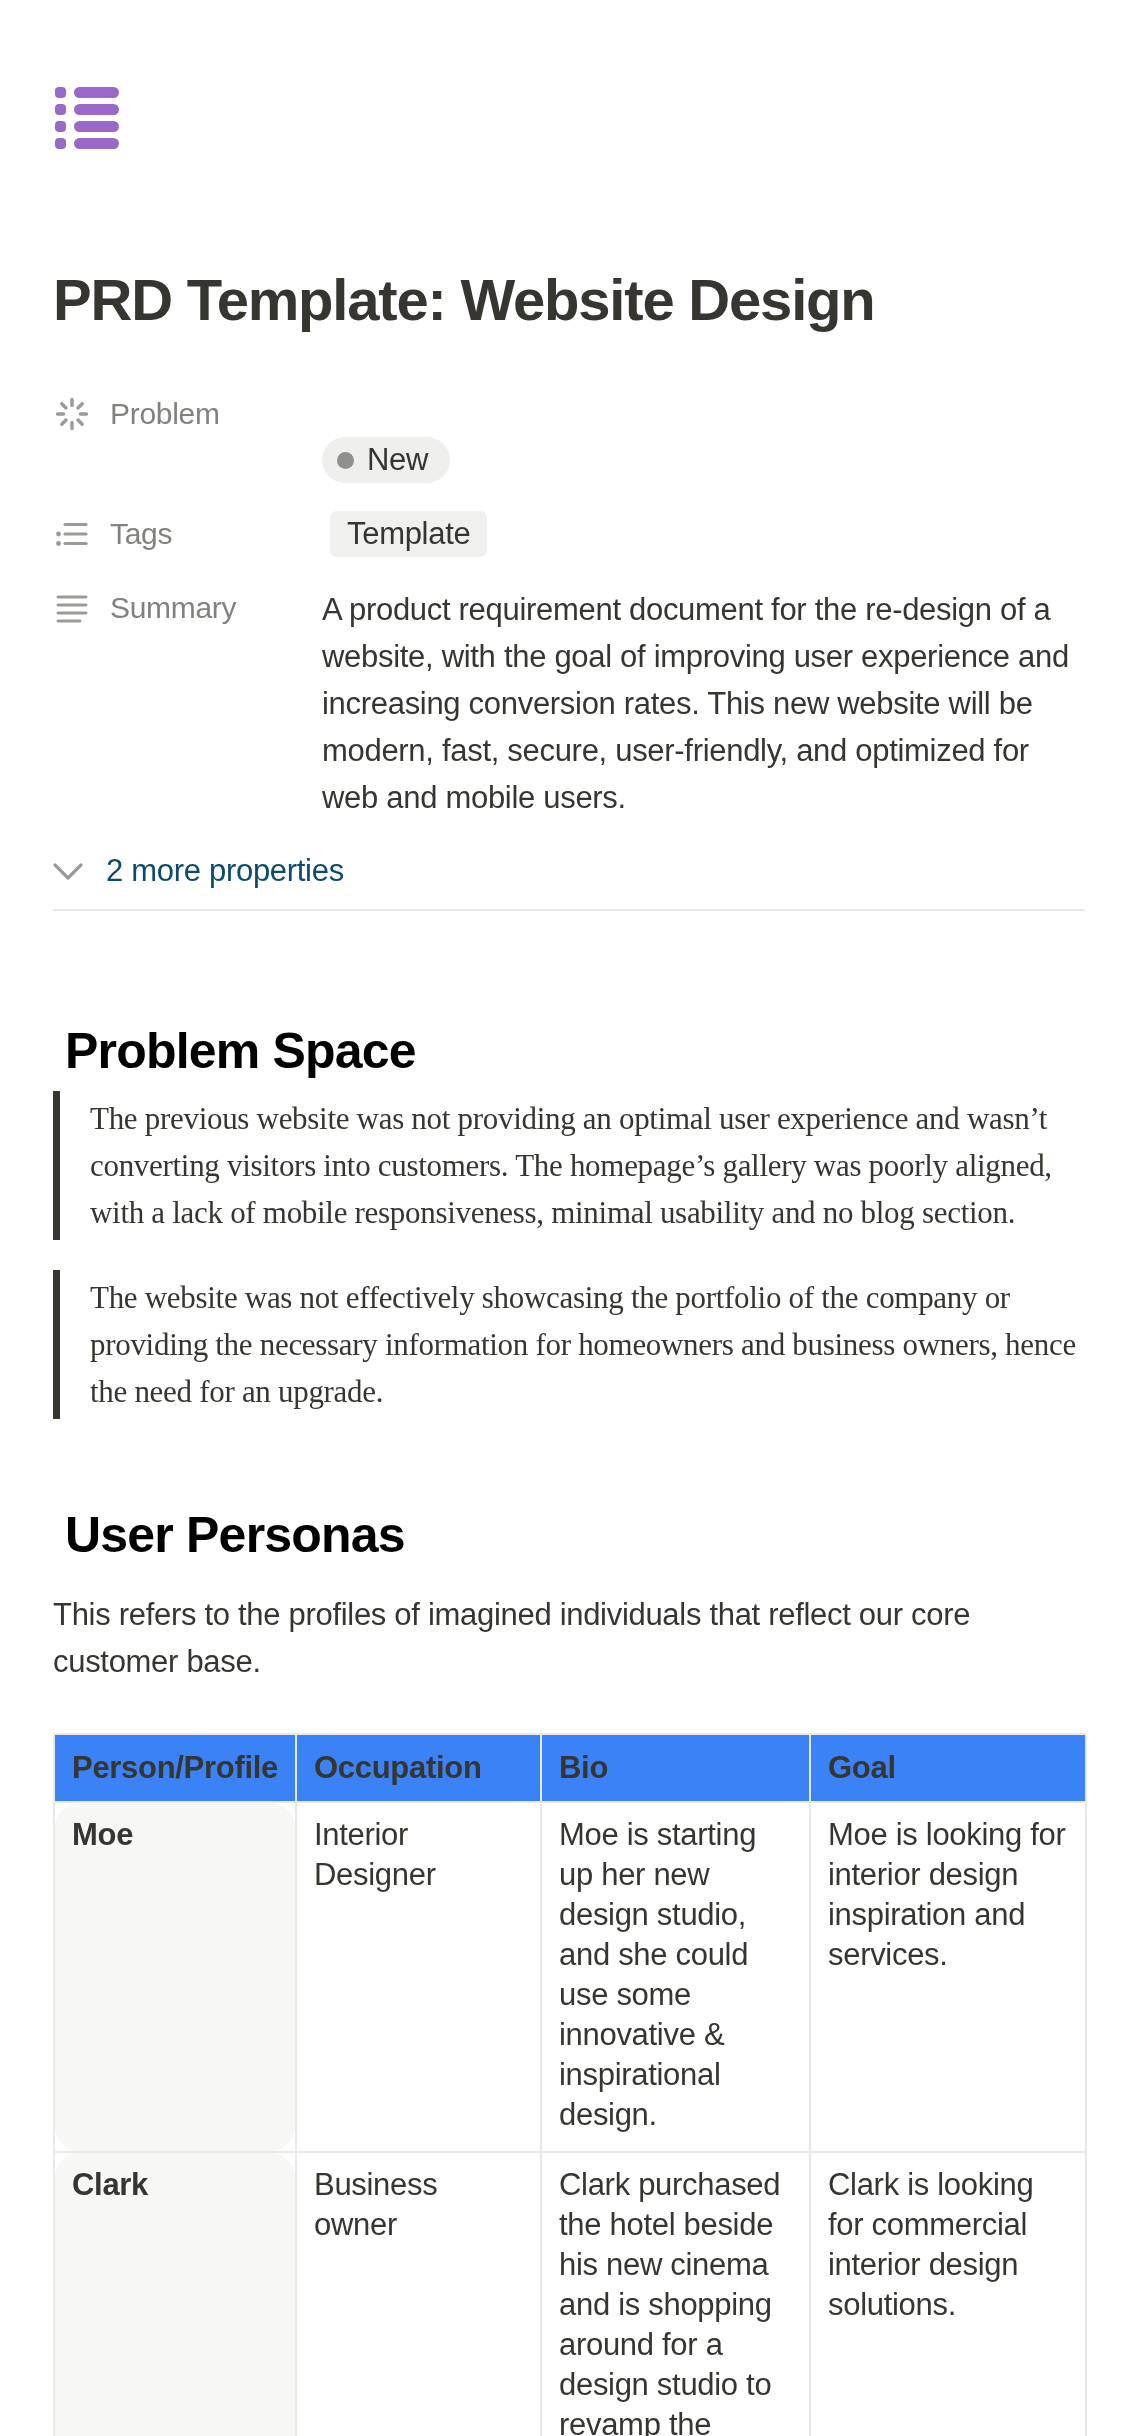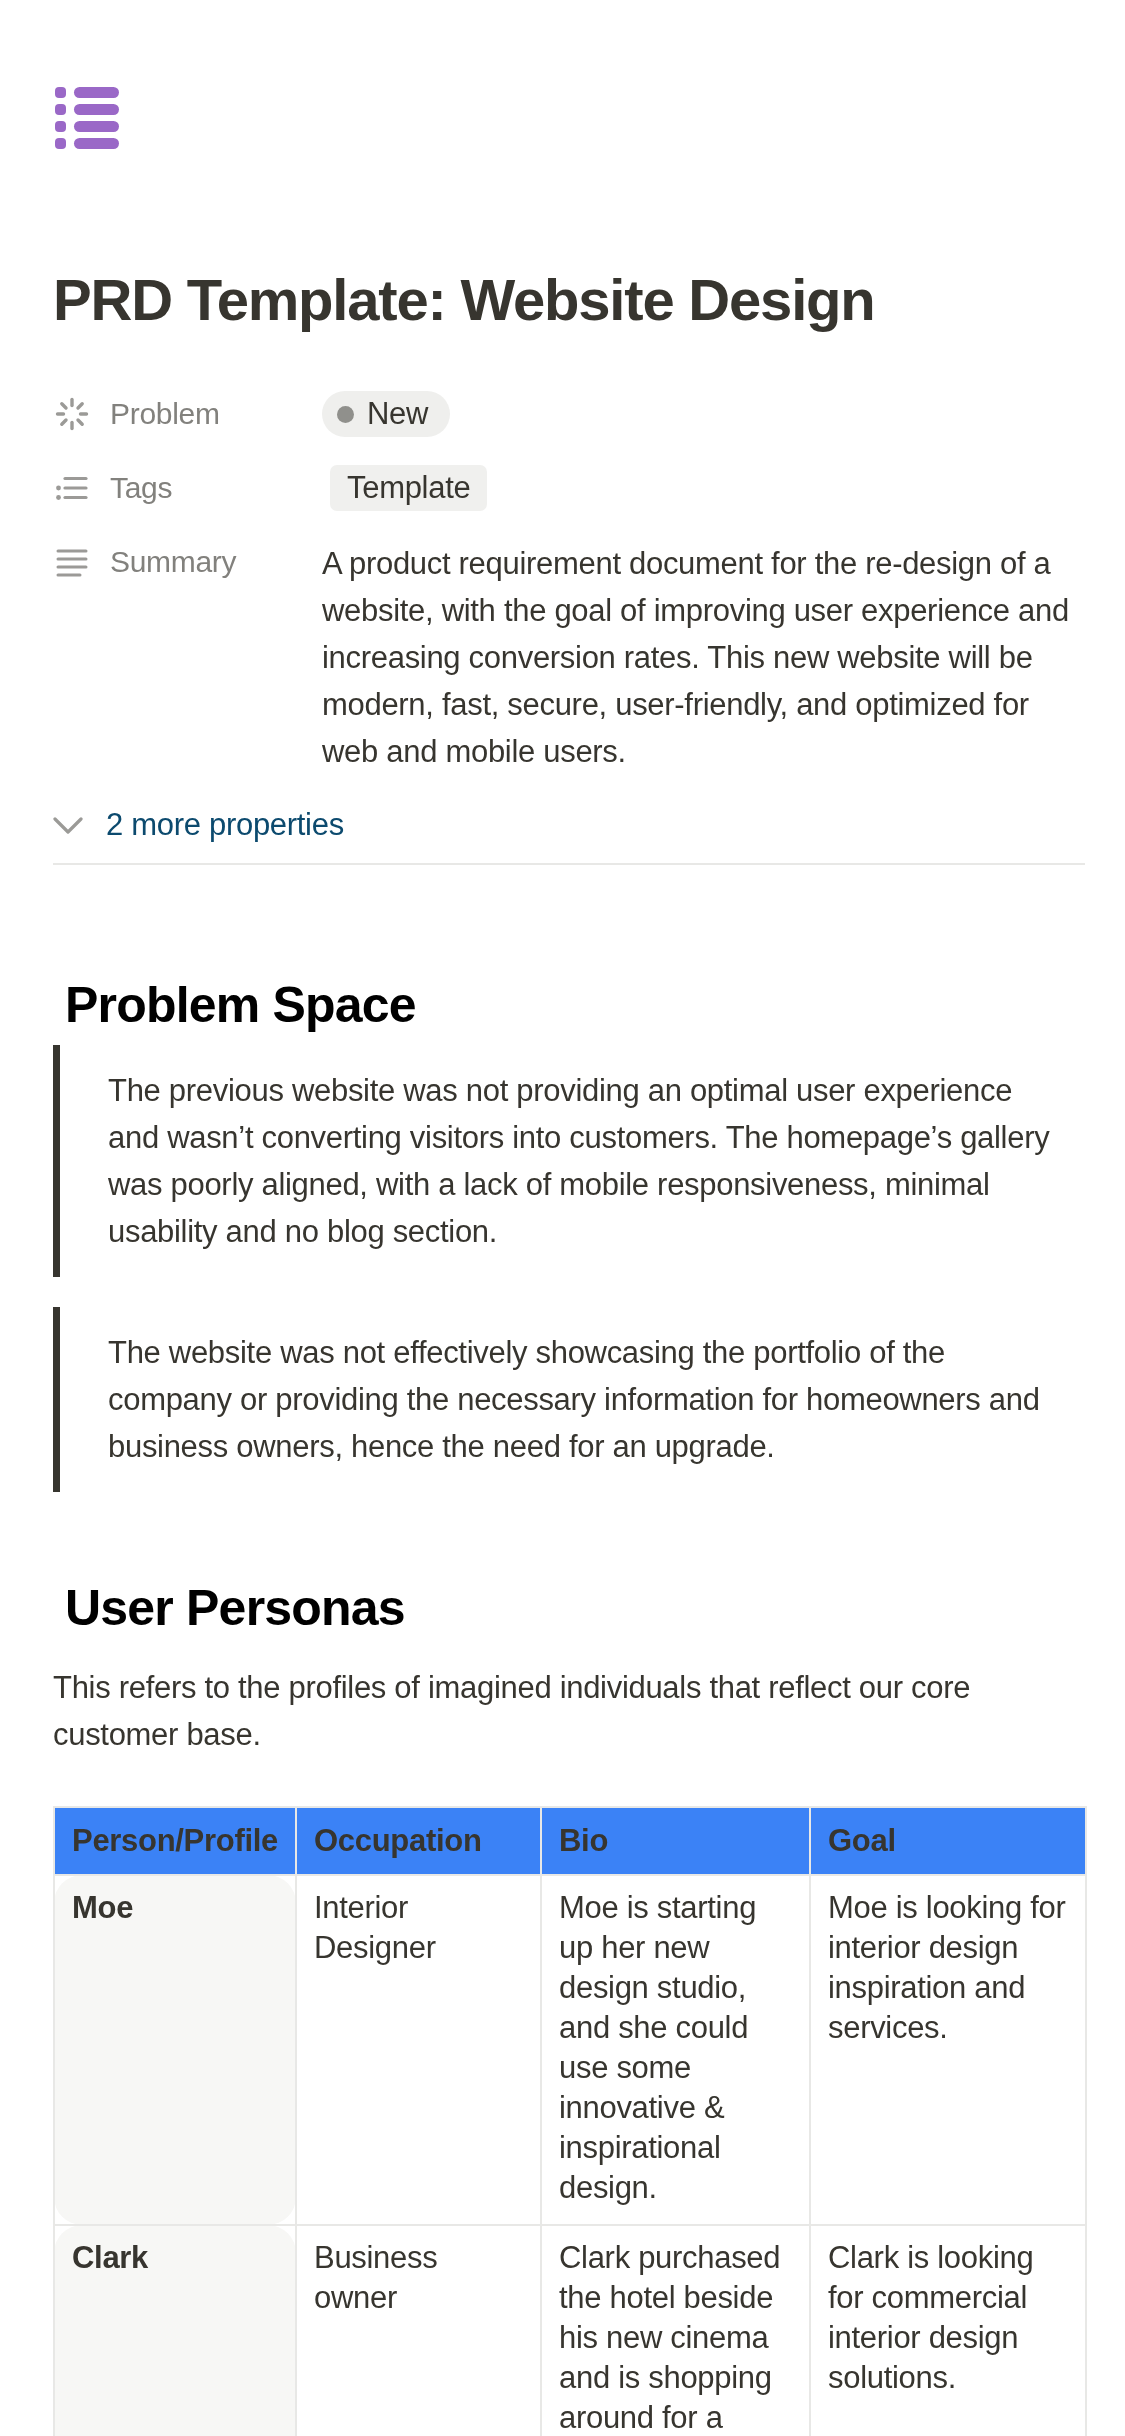--- a/index.html
+++ b/index.html
@@ -26,21 +26,21 @@
   .prop-label {
     width: 269px; flex: none; display: flex; align-items: center; gap: 20px;
     color: #82817D; height: 46px; font-size: 30px;
   }
   .prop-icon { width: 37px; height: 37px; display: flex; align-items: center; justify-content: center; flex: none; }
   .prop-value { flex: 1; min-width: 0; }
 
   .status-pill {
     display: inline-flex; align-items: center; gap: 13px;
     background: #EFEFED; border-radius: 999px;
-    height: 46px; padding: 0 22px 0 15px;
+    height: 46px; padding: 0 22px 0 15px; margin-top: 46px;
   }
   .status-dot { width: 17px; height: 17px; border-radius: 50%; background: #90908C; flex: none; }
   .status-pill .pill-text { color: #37352F; font-size: 31px; }
 
   .tag-pill {
     display: inline-block; background: #F0F0EE; border-radius: 7px;
     padding: 5px 17px; font-size: 31px; color: #37352F; line-height: 36px; margin-left: 8px;
   }
 
   .summary-text { line-height: 47px; padding-top: 1px; }
@@ -59,21 +59,21 @@
   }
   .h2-problem { margin-top: 112px; }
   .h2-personas { margin-top: 88px; }
 
   .quote {
     border-left: 7px solid #37352F;
     padding: 4px 0 4px 30px;
   }
   .quote-1 { margin-top: 12px; }
   .quote-2 { margin-top: 30px; }
-  .quote p { margin: 18px; line-height: 47px; }
+  .quote p { margin: 0; line-height: 47px; font-family: Liberation Serif, serif; }
 
   .intro { margin: 28px 0 0; line-height: 47px; }
 
   table.personas {
     margin-top: 48px; border-collapse: collapse; table-layout: fixed;
     width: 1032px;
   }
   table.personas th, table.personas td {
     border: 2px solid #E8E8E6; vertical-align: top; text-align: left;
     font-size: 31px;

